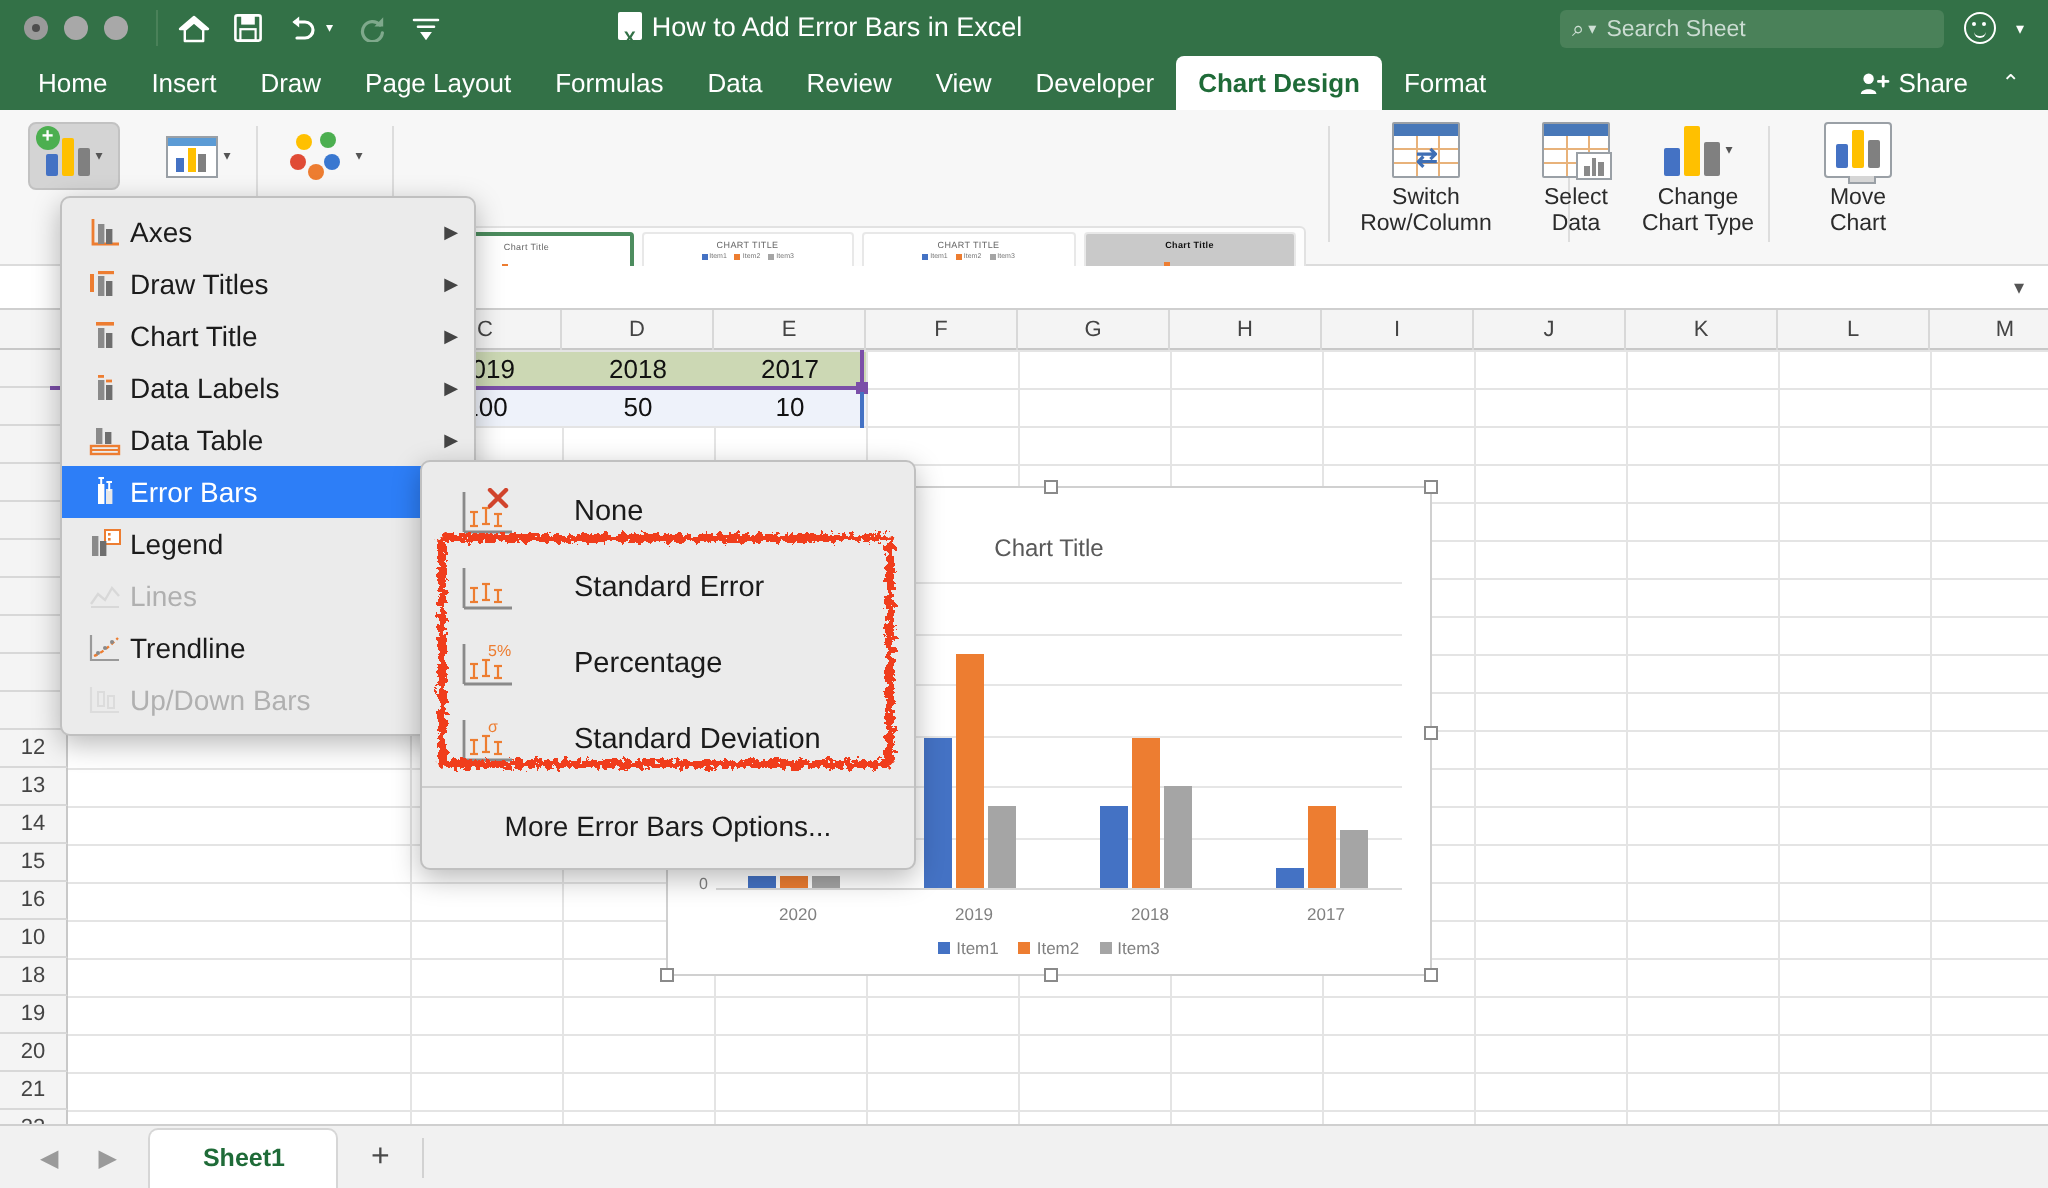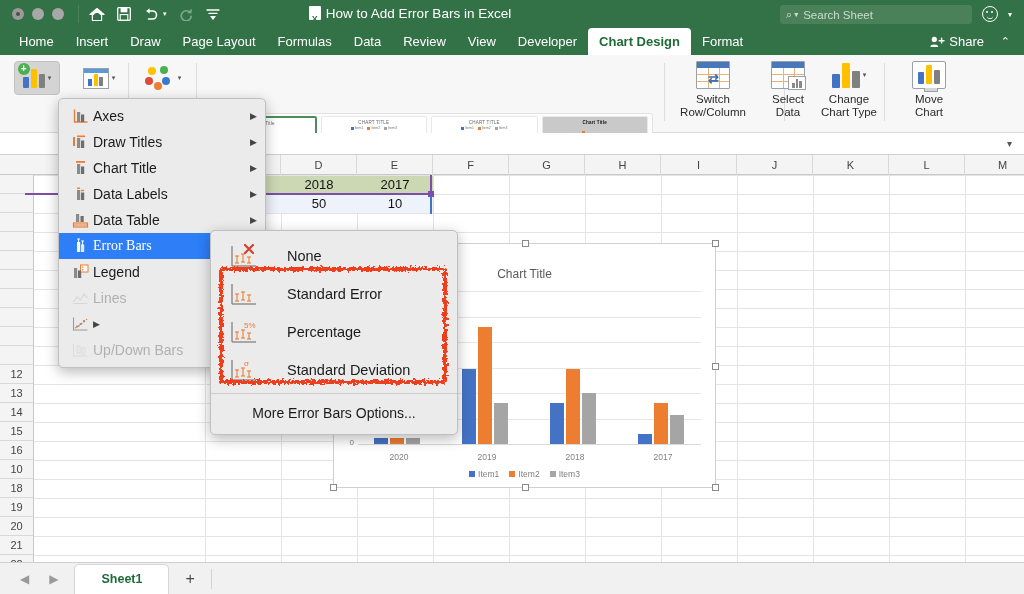--- a/index.html
+++ b/index.html
@@ -254,27 +254,27 @@
   .chart-legend em { width: 6px; height: 6px; display: inline-block; }
   .ch-handle {
     position: absolute; width: 7px; height: 7px; background: #ffffff;
     border: 1px solid #8a8a8a;
   }
 
   
   .menu {
     position: absolute; left: 30px; top: 98px; width: 208px;
     background: #ebebeb; border: 1px solid #c0c0c0; border-radius: 5px;
-    box-shadow: 0 4px 14px rgba(0,0,0,0.28); padding: 4px 0; z-index: 40; margin-left: 28px;
+    box-shadow: 0 4px 14px rgba(0,0,0,0.28); padding: 4px 0; z-index: 40;
   }
   .mi {
     height: 26px; display: flex; align-items: center; padding: 0 8px;
     font-size: 14px; color: #1b1b1b; position: relative;
   }
-  .mi.sel { background: #2d7ef7; color: #ffffff; font-family: Liberation Serif, serif; }
+  .mi.sel { background: #2d7ef7; color: #ffffff; }
   .mi.disabled { color: #b0b0b0; }
   .mi .mi-ico { width: 26px; display: flex; justify-content: center; }
   .mi .mi-txt { flex: 1; }
   .mi .arrow { font-size: 9px; color: #444; }
   .mi.sel .arrow { color: #ffffff; }
   .mi.disabled .arrow { color: #c4c4c4; }
 
   
   .submenu {
     position: absolute; left: 210px; top: 230px; width: 248px;
@@ -876,20 +876,21 @@
           <svg width="17" height="16" viewBox="0 0 17 16">
             <path d="M1.5 1.5 V14 H15.5" stroke="#9a9a9a" stroke-width="1.1" fill="none"></path>
             <path d="M3 12 Q8 10 15 3" stroke="#ed7d31" stroke-width="1.2" fill="none" stroke-dasharray="2 1.5"></path>
             <g fill="#8a8a8a">
               <circle cx="5" cy="10.5" r="1"></circle>
               <circle cx="8.5" cy="8" r="1"></circle>
               <circle cx="12" cy="5" r="1"></circle>
             </g>
           </svg>
         </span>
+        <span class="mi-txt">Trendline</span>
         <span class="arrow">▶</span>
       </div>
       <div class="mi disabled">
         <span class="mi-ico">
           <svg width="17" height="16" viewBox="0 0 17 16">
             <path d="M1.5 1.5 V14 H15.5" stroke="#dcdcdc" stroke-width="1.1" fill="none"></path>
             <rect x="5" y="4" width="3" height="7" fill="none" stroke="#dcdcdc" stroke-width="1"></rect>
             <rect x="10" y="6" width="3" height="6" fill="none" stroke="#dcdcdc" stroke-width="1"></rect>
           </svg>
         </span>

